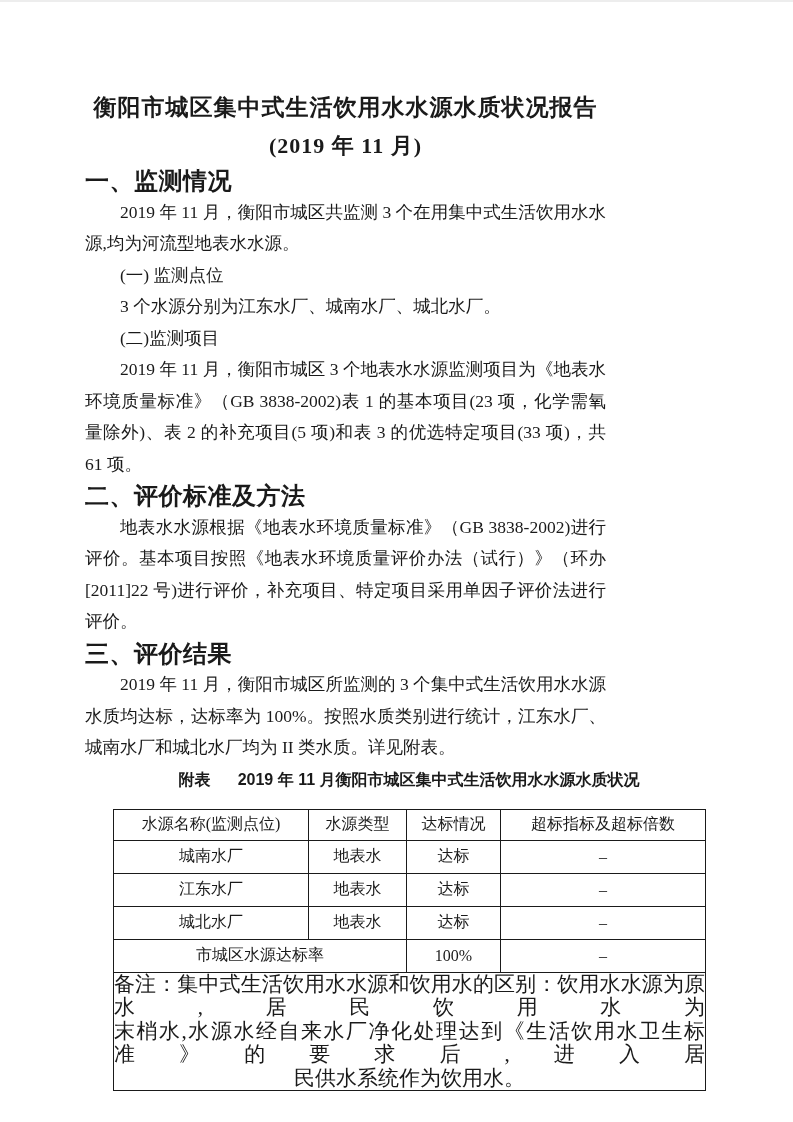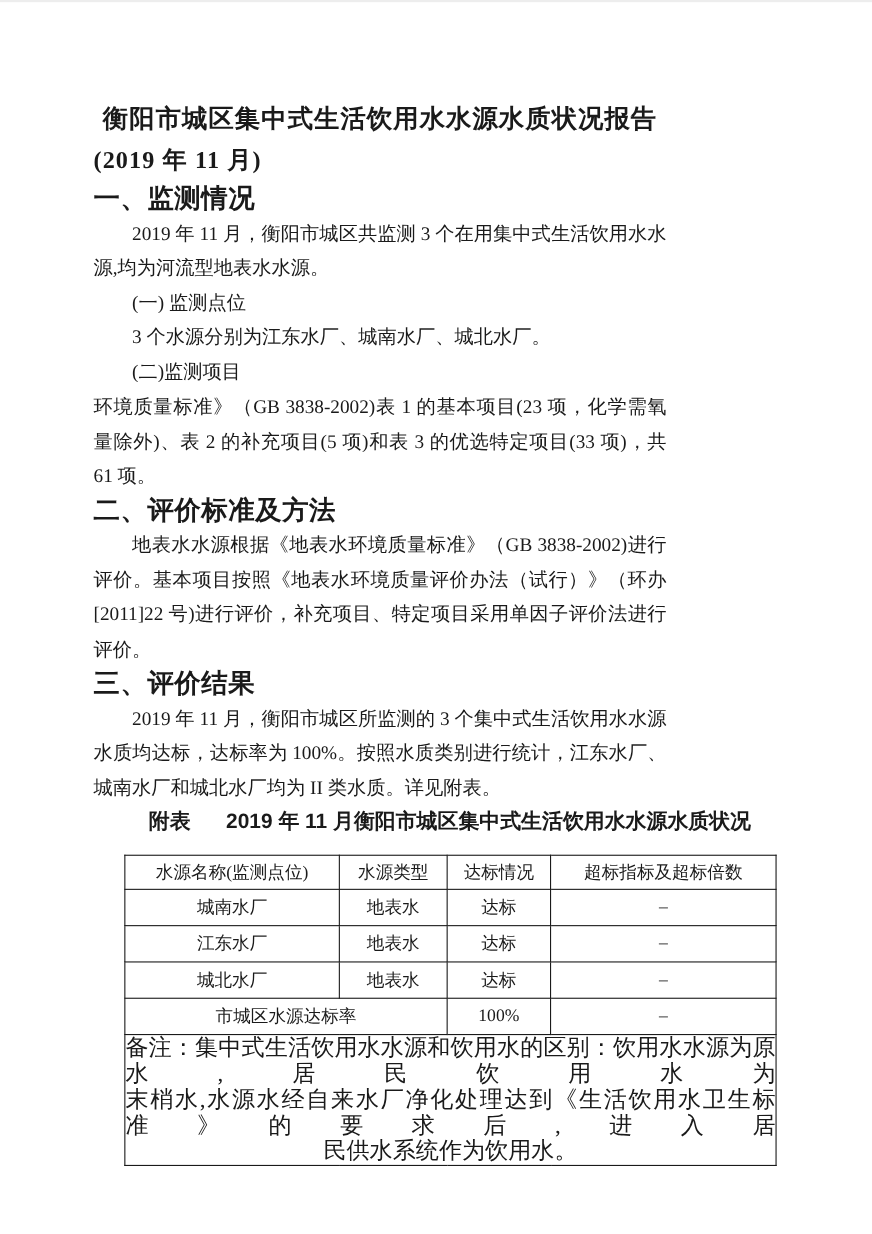--- a/index.html
+++ b/index.html
@@ -11,38 +11,38 @@
     border-top: 2px solid #ededed;
     overflow: hidden;
   }
   .page { width: 689px; height: 1120px; padding: 87px 83px 0 85px; }
 
   .title {
     font-size: 23px; font-weight: bold; text-align: center;
     line-height: 38px; letter-spacing: 1px;
   }
   .subtitle {
-    font-size: 22px; font-weight: bold; 
+    font-size: 22px; font-weight: bold; text-align: center;
     line-height: 38px; letter-spacing: 1px;
   }
 
   .sec-heading {
     font-family: "Liberation Sans", "DejaVu Sans", sans-serif;
     font-size: 24px; font-weight: bold; line-height: 31.5px;
     letter-spacing: 0.5px;
   }
 
   .line { font-size: 17.5px; line-height: 31.5px; white-space: nowrap; }
   .fill { white-space: normal; text-align: justify; text-align-last: justify; }
   .indent { text-indent: 35px; }
 
   .caption {
     width: 592px; margin-left: 28px; margin-top: 1px;
     font-family: "Liberation Sans", "DejaVu Sans", sans-serif;
-    font-size: 19px; font-weight: bold; text-align: center;
+    font-size: 16px; font-weight: bold; text-align: center;
     line-height: 30px;
   }
   .cap-prefix { margin-right: 1.7em; }
 
   table.report-table {
     width: 592px; margin-left: 28px; margin-top: 14px;
     border-collapse: collapse; table-layout: fixed;
   }
   .report-table th, .report-table td {
     border: 1.5px solid #1a1a1a;
@@ -62,20 +62,21 @@
 
   <div class="title">衡阳市城区集中式生活饮用水水源水质状况报告</div>
   <div class="subtitle">(2019 年 11 月)</div>
 
   <div class="sec-heading">一、监测情况</div>
   <div class="line fill indent">2019 年 11 月，衡阳市城区共监测 3 个在用集中式生活饮用水水</div>
   <div class="line">源,均为河流型地表水水源。</div>
   <div class="line indent">(一) 监测点位</div>
   <div class="line indent">3 个水源分别为江东水厂、城南水厂、城北水厂。</div>
   <div class="line indent">(二)监测项目</div>
+  <div class="line fill indent">2019 年 11 月，衡阳市城区 3 个地表水水源监测项目为《地表水</div>
   <div class="line fill">环境质量标准》（GB 3838-2002)表 1 的基本项目(23 项，化学需氧</div>
   <div class="line fill">量除外)、表 2 的补充项目(5 项)和表 3 的优选特定项目(33 项)，共</div>
   <div class="line">61 项。</div>
 
   <div class="sec-heading">二、评价标准及方法</div>
   <div class="line fill indent">地表水水源根据《地表水环境质量标准》（GB 3838-2002)进行</div>
   <div class="line fill">评价。基本项目按照《地表水环境质量评价办法（试行）》（环办</div>
   <div class="line fill">[2011]22 号)进行评价，补充项目、特定项目采用单因子评价法进行</div>
   <div class="line">评价。</div>
 

